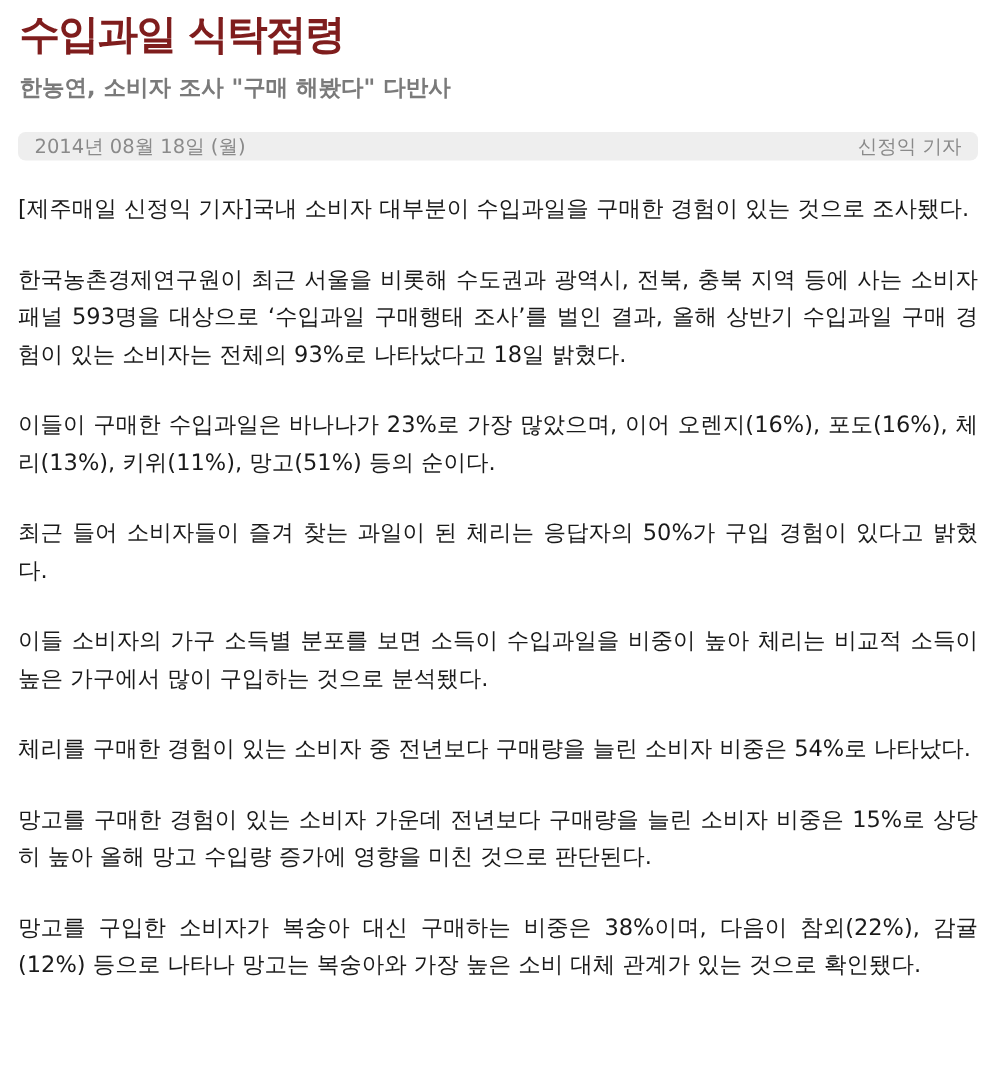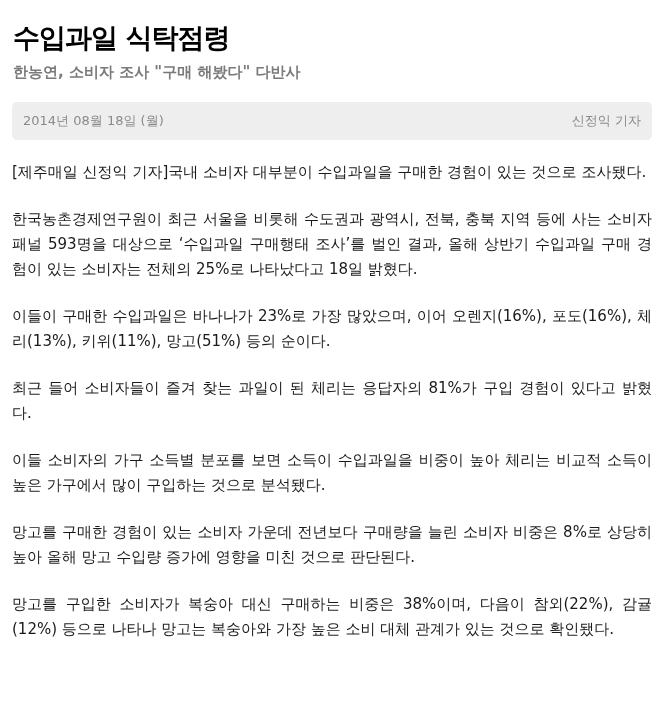--- a/index.html
+++ b/index.html
@@ -10,37 +10,37 @@
   }
   .page {
     width: 664px;
     height: 725px;
     background: #ffffff;
     box-sizing: border-box;
     padding: 6px 12px 0 12px;
     overflow: hidden;
   }
   .article-title {
-    margin: 16px 0 0 1px;
+    margin: 2px 0 0 1px;
     font-size: 27px;
     line-height: 32px;
     font-weight: bold;
-    color: #000000;
+    color: #7f1d1d;
     letter-spacing: -1px;
   }
   .article-subtitle {
     margin: 9px 0 0 1px;
     font-size: 15px;
     line-height: 18px;
     font-weight: bold;
     color: #7a7a7a;
   }
   .meta-bar {
     margin-top: 21px;
-    height: 38px;
+    height: 19px;
     background: #eeeeee;
     border-radius: 5px;
     display: flex;
     align-items: center;
     justify-content: space-between;
     padding: 0 11px;
     box-sizing: border-box;
     font-size: 13px;
     color: #8a8a8a;
     gap: 28px;
@@ -65,21 +65,22 @@
 
   <div class="article-subtitle">한농연, 소비자 조사 "구매 해봤다" 다반사</div>
 
   <div class="meta-bar">
     <span>2014년 08월 18일 (월)</span>
     <span>신정익 기자</span>
   </div>
 
   <div class="article-body">
     <p>[제주매일 신정익 기자]국내 소비자 대부분이 수입과일을 구매한 경험이 있는 것으로 조사됐다.</p>
-    <p>한국농촌경제연구원이 최근 서울을 비롯해 수도권과 광역시, 전북, 충북 지역 등에 사는 소비자패널 593명을 대상으로 ‘수입과일 구매행태 조사’를 벌인 결과, 올해 상반기 수입과일 구매 경험이 있는 소비자는 전체의 25%로 나타났다고 18일 밝혔다.</p>
+    <p>한국농촌경제연구원이 최근 서울을 비롯해 수도권과 광역시, 전북, 충북 지역 등에 사는 소비자패널 593명을 대상으로 ‘수입과일 구매행태 조사’를 벌인 결과, 올해 상반기 수입과일 구매 경험이 있는 소비자는 전체의 93%로 나타났다고 18일 밝혔다.</p>
     <p>이들이 구매한 수입과일은 바나나가 23%로 가장 많았으며, 이어 오렌지(16%), 포도(16%), 체리(13%), 키위(11%), 망고(51%) 등의 순이다.</p>
-    <p>최근 들어 소비자들이 즐겨 찾는 과일이 된 체리는 응답자의 81%가 구입 경험이 있다고 밝혔다.</p>
+    <p>최근 들어 소비자들이 즐겨 찾는 과일이 된 체리는 응답자의 50%가 구입 경험이 있다고 밝혔다.</p>
     <p>이들 소비자의 가구 소득별 분포를 보면 소득이 수입과일을 비중이 높아 체리는 비교적 소득이 높은 가구에서 많이 구입하는 것으로 분석됐다.</p>
-    <p>망고를 구매한 경험이 있는 소비자 가운데 전년보다 구매량을 늘린 소비자 비중은 8%로 상당히 높아 올해 망고 수입량 증가에 영향을 미친 것으로 판단된다.</p>
+    <p>체리를 구매한 경험이 있는 소비자 중 전년보다 구매량을 늘린 소비자 비중은 54%로 나타났다.</p>
+    <p>망고를 구매한 경험이 있는 소비자 가운데 전년보다 구매량을 늘린 소비자 비중은 15%로 상당히 높아 올해 망고 수입량 증가에 영향을 미친 것으로 판단된다.</p>
     <p>망고를 구입한 소비자가 복숭아 대신 구매하는 비중은 38%이며, 다음이 참외(22%), 감귤(12%) 등으로 나타나 망고는 복숭아와 가장 높은 소비 대체 관계가 있는 것으로 확인됐다.</p>
   </div>
 
 </div>
 
 </body></html>

